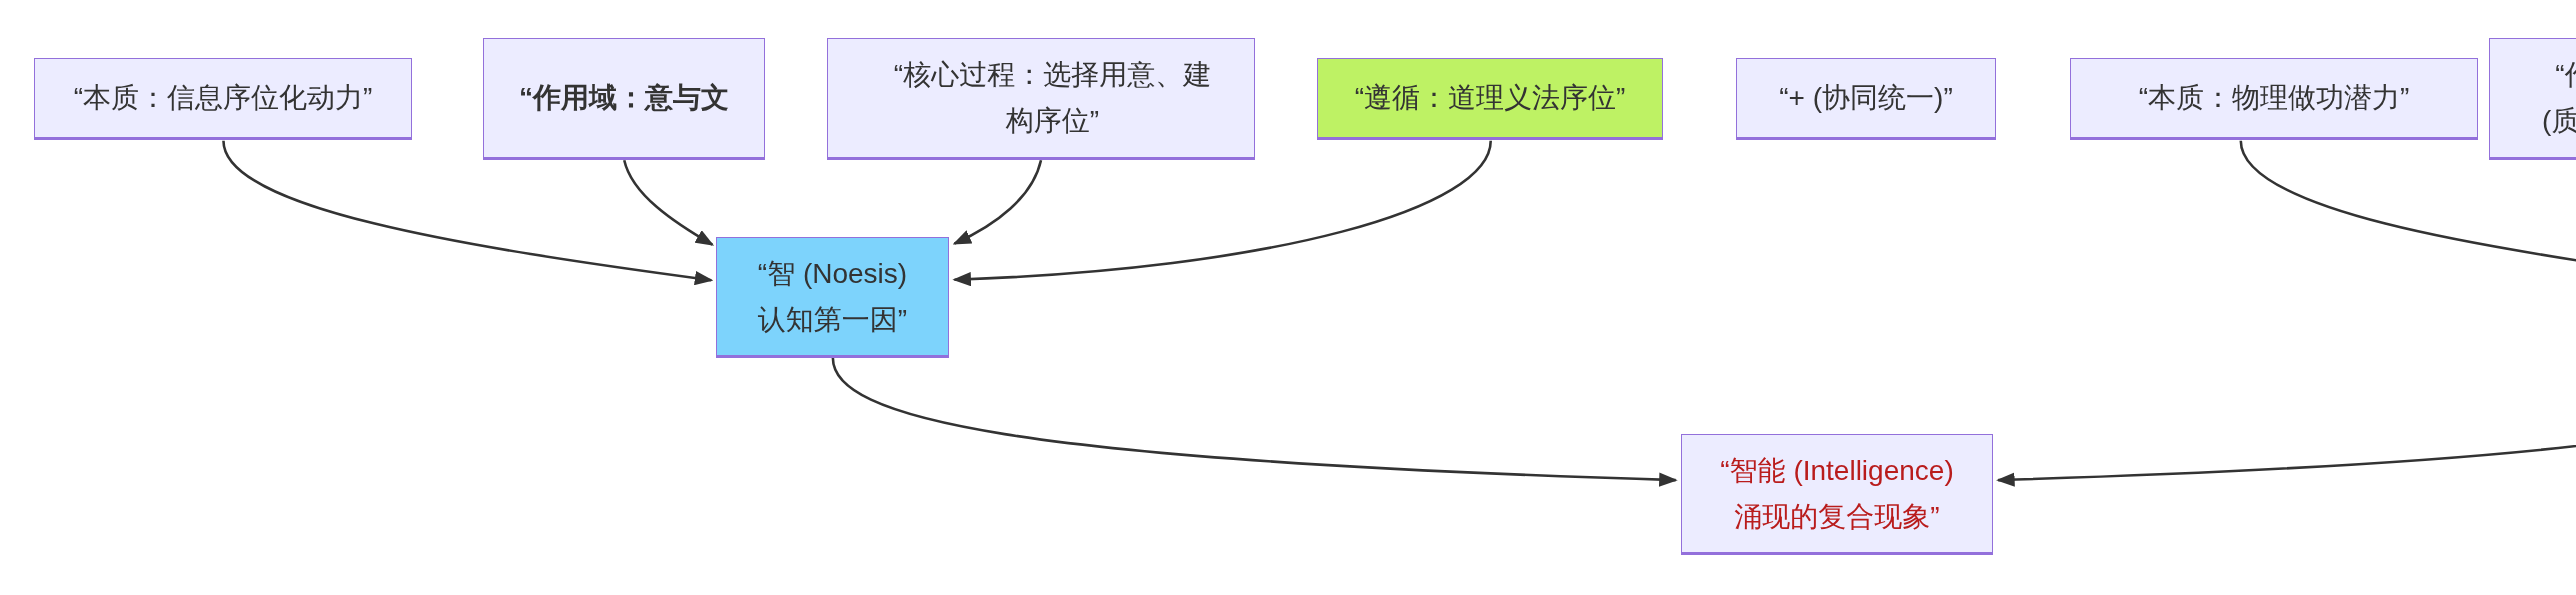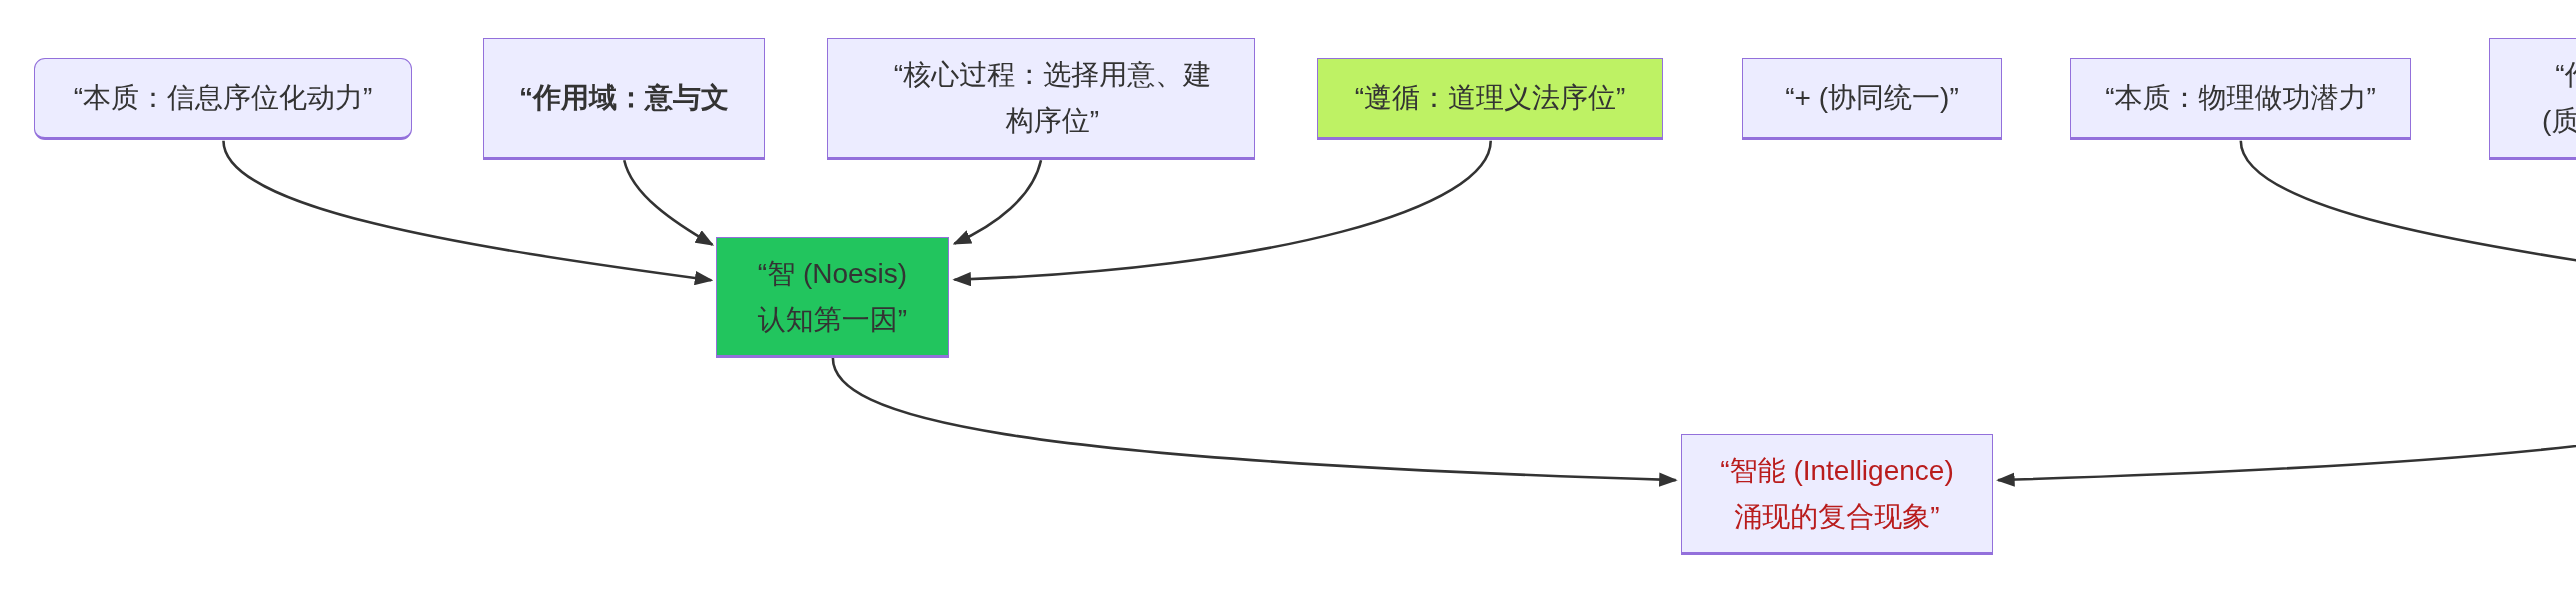--- a/index.html
+++ b/index.html
@@ -64,44 +64,44 @@
         <path class="edge" d="M 2893,273 C 2893,405 2470,522 1852,543" stroke="#333333" marker-end="url(#arrowhead)"></path>
         <path class="edge" d="M 4349,273 C 4349,405 4790,480 5270,544" stroke="#333333" marker-end="url(#arrowhead)"></path>
         <path class="edge" d="M 5105,311 C 5120,378 5198,432 5272,475" stroke="#333333" marker-end="url(#arrowhead)"></path>
         <path class="edge" d="M 5907,311 C 5891,382 5823,436 5742,473" stroke="#333333" marker-end="url(#arrowhead)"></path>
         <path class="edge" d="M 6846,311 C 6846,415 6350,525 5742,543" stroke="#333333" marker-end="url(#arrowhead)"></path>
         <path class="edge" d="M 1616,695 C 1616,812 1960,893 3252,932" stroke="#333333" marker-end="url(#arrowhead)"></path>
         <path class="edge" d="M 5506,695 C 5506,812 5160,893 3878,932" stroke="#333333" marker-end="url(#arrowhead)"></path>
       </g>
   </svg>
   <div id="node-layer">
-      <div class="node" style="left: 34px; top: 58px; width: 378px; height: 82px; background: rgb(236, 236, 255); border-color: rgb(147, 112, 219); color: rgb(51, 51, 51); border-radius: 11px;">
+      <div class="node" style="left: 34px; top: 58px; width: 378px; height: 82px; background: rgb(236, 236, 255); border-color: rgb(147, 112, 219); color: rgb(51, 51, 51);">
         <span class="line">“本质：信息序位化动力”</span>
       </div>
       <div class="node" style="left: 483px; top: 38px; width: 282px; height: 122px; background: rgb(236, 236, 255); border-color: rgb(147, 112, 219); color: rgb(51, 51, 51); font-weight: bold;">
         <span class="line">“作用域：意与文</span>
       </div>
       <div class="node" style="left: 827px; top: 38px; width: 428px; height: 122px; background: rgb(236, 236, 255); border-color: rgb(147, 112, 219); color: rgb(51, 51, 51); padding-left: 23px;">
         <span class="line">“核心过程：选择用意、建</span>
         <span class="line">构序位”</span>
       </div>
       <div class="node" style="left: 1317px; top: 58px; width: 346px; height: 82px; background: #bef264; border-color: rgb(147, 112, 219); color: rgb(51, 51, 51);">
         <span class="line">“遵循：道理义法序位”</span>
       </div>
-      <div class="node" style="left: 1736px; top: 58px; width: 260px; height: 82px; background: rgb(236, 236, 255); border-color: rgb(147, 112, 219); color: rgb(51, 51, 51); margin-left: 6px;">
+      <div class="node" style="left: 1736px; top: 58px; width: 260px; height: 82px; background: rgb(236, 236, 255); border-color: rgb(147, 112, 219); color: rgb(51, 51, 51);">
         <span class="line">“+ (协同统一)”</span>
       </div>
-      <div class="node" style="left: 2070px; top: 58px; width: 341px; height: 82px; background: rgb(236, 236, 255); border-color: rgb(147, 112, 219); color: rgb(51, 51, 51);">
+      <div class="node" style="left: 2070px; top: 58px; width: 408px; height: 82px; background: rgb(236, 236, 255); border-color: rgb(147, 112, 219); color: rgb(51, 51, 51);">
         <span class="line">“本质：物理做功潜力”</span>
       </div>
       <div class="node" style="left: 2489px; top: 38px; width: 282px; height: 122px; background: rgb(236, 236, 255); border-color: rgb(147, 112, 219); color: rgb(51, 51, 51);">
         <span class="line">“作用域：物</span>
         <span class="line">(质料、载体) ”</span>
       </div>
-      <div class="node" style="left: 716px; top: 237px; width: 233px; height: 121px; background: #22c55e; border-color: rgb(147, 112, 219); color: rgb(51, 51, 51);">
+      <div class="node" style="left: 716px; top: 237px; width: 233px; height: 121px; background: #7dd3fc; border-color: rgb(147, 112, 219); color: rgb(51, 51, 51);">
         <span class="line">“智 (Noesis)</span>
         <span class="line">认知第一因”</span>
       </div>
       <div class="node" style="left: 1681px; top: 434px; width: 312px; height: 121px; background: rgb(236, 236, 255); border-color: rgb(147, 112, 219); color: #b91c1c;">
         <span class="line">“智能 (Intelligence)</span>
         <span class="line">涌现的复合现象”</span>
       </div>
     </div>
 </div>
 

